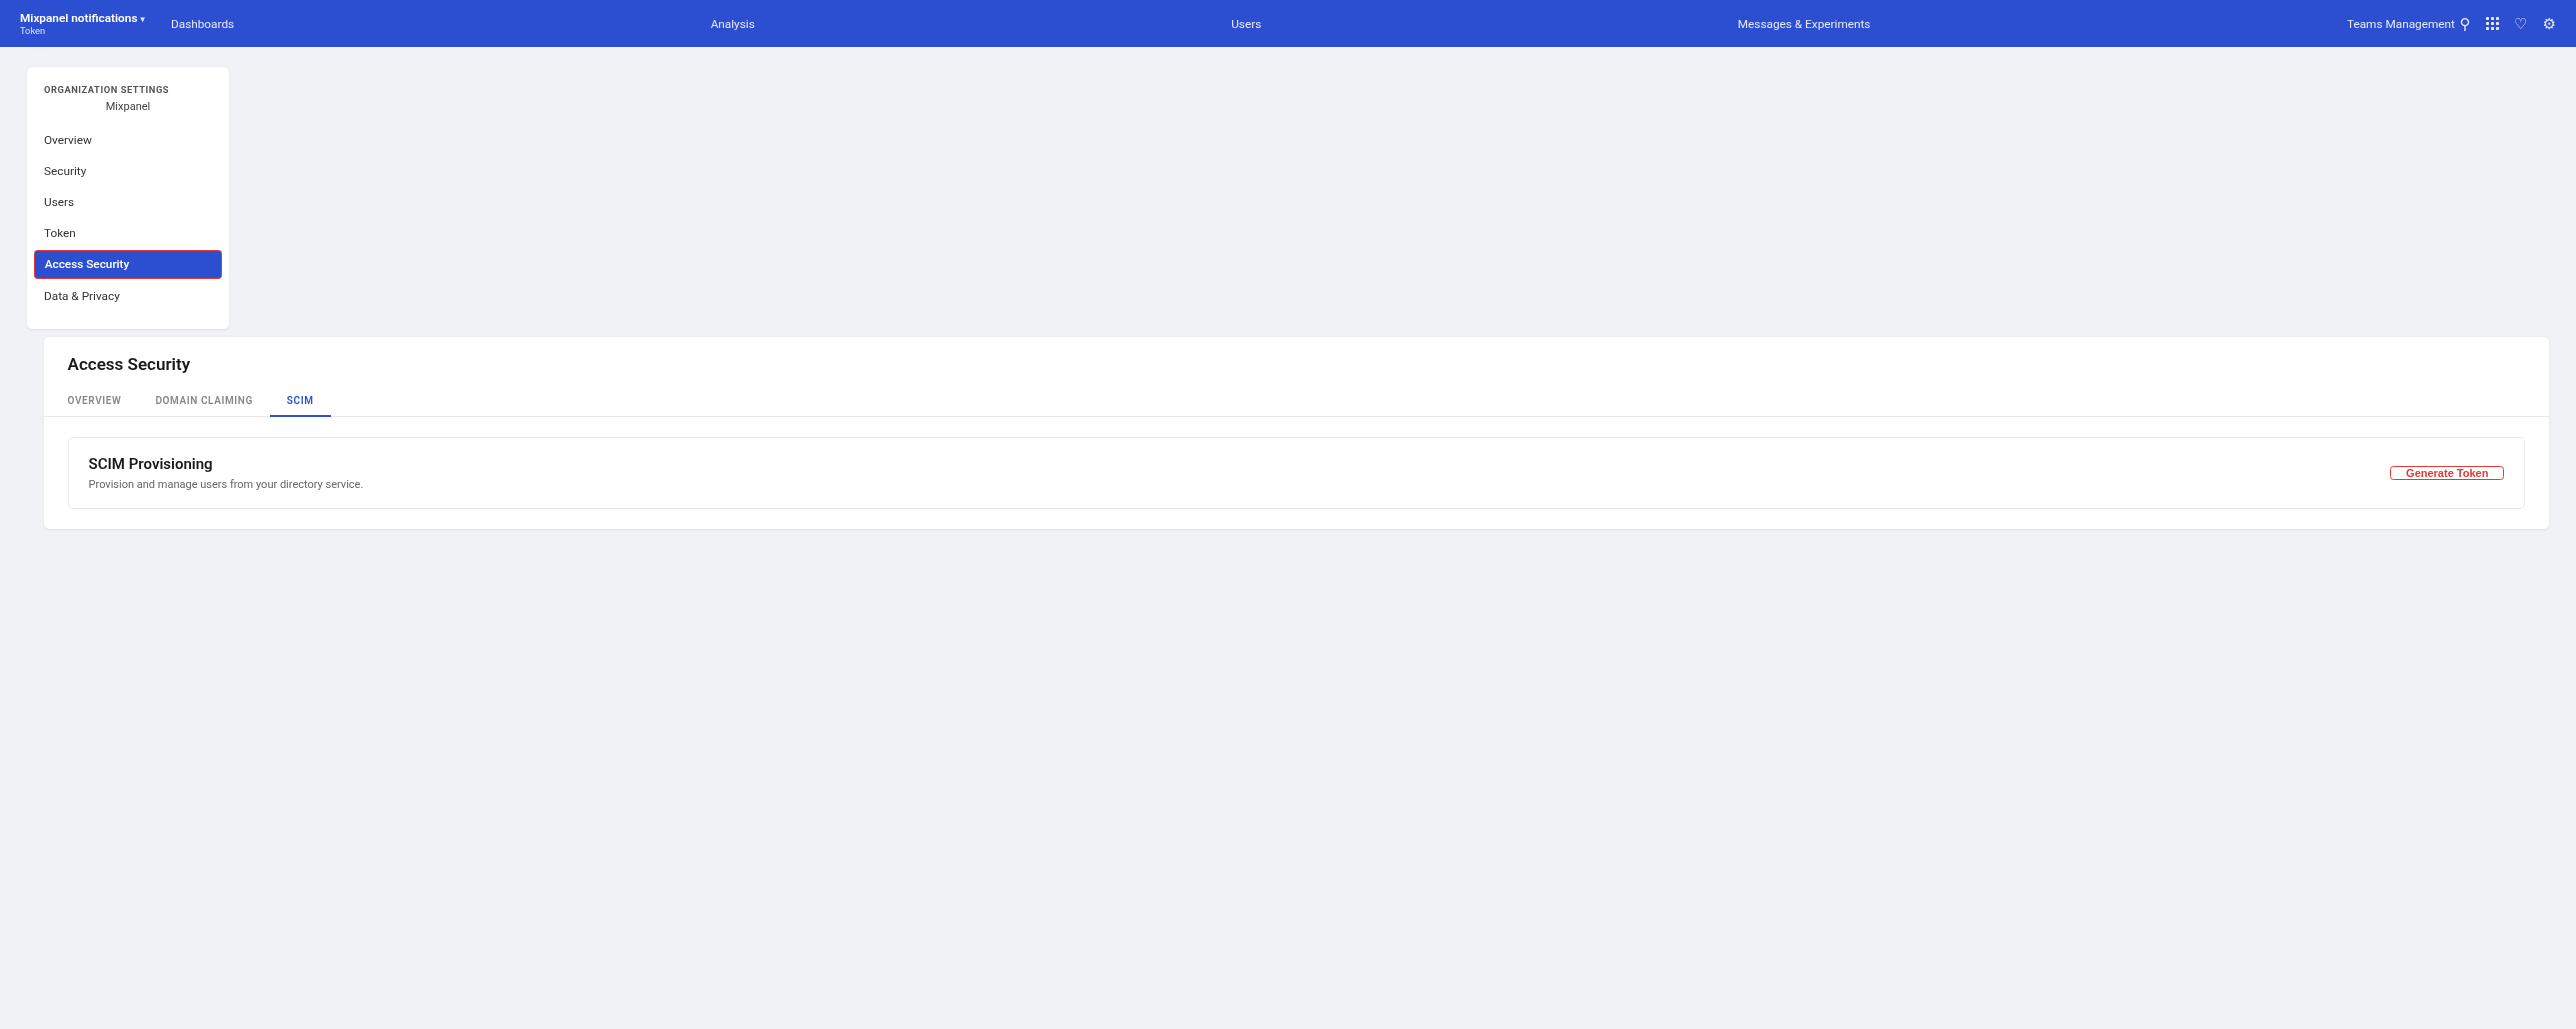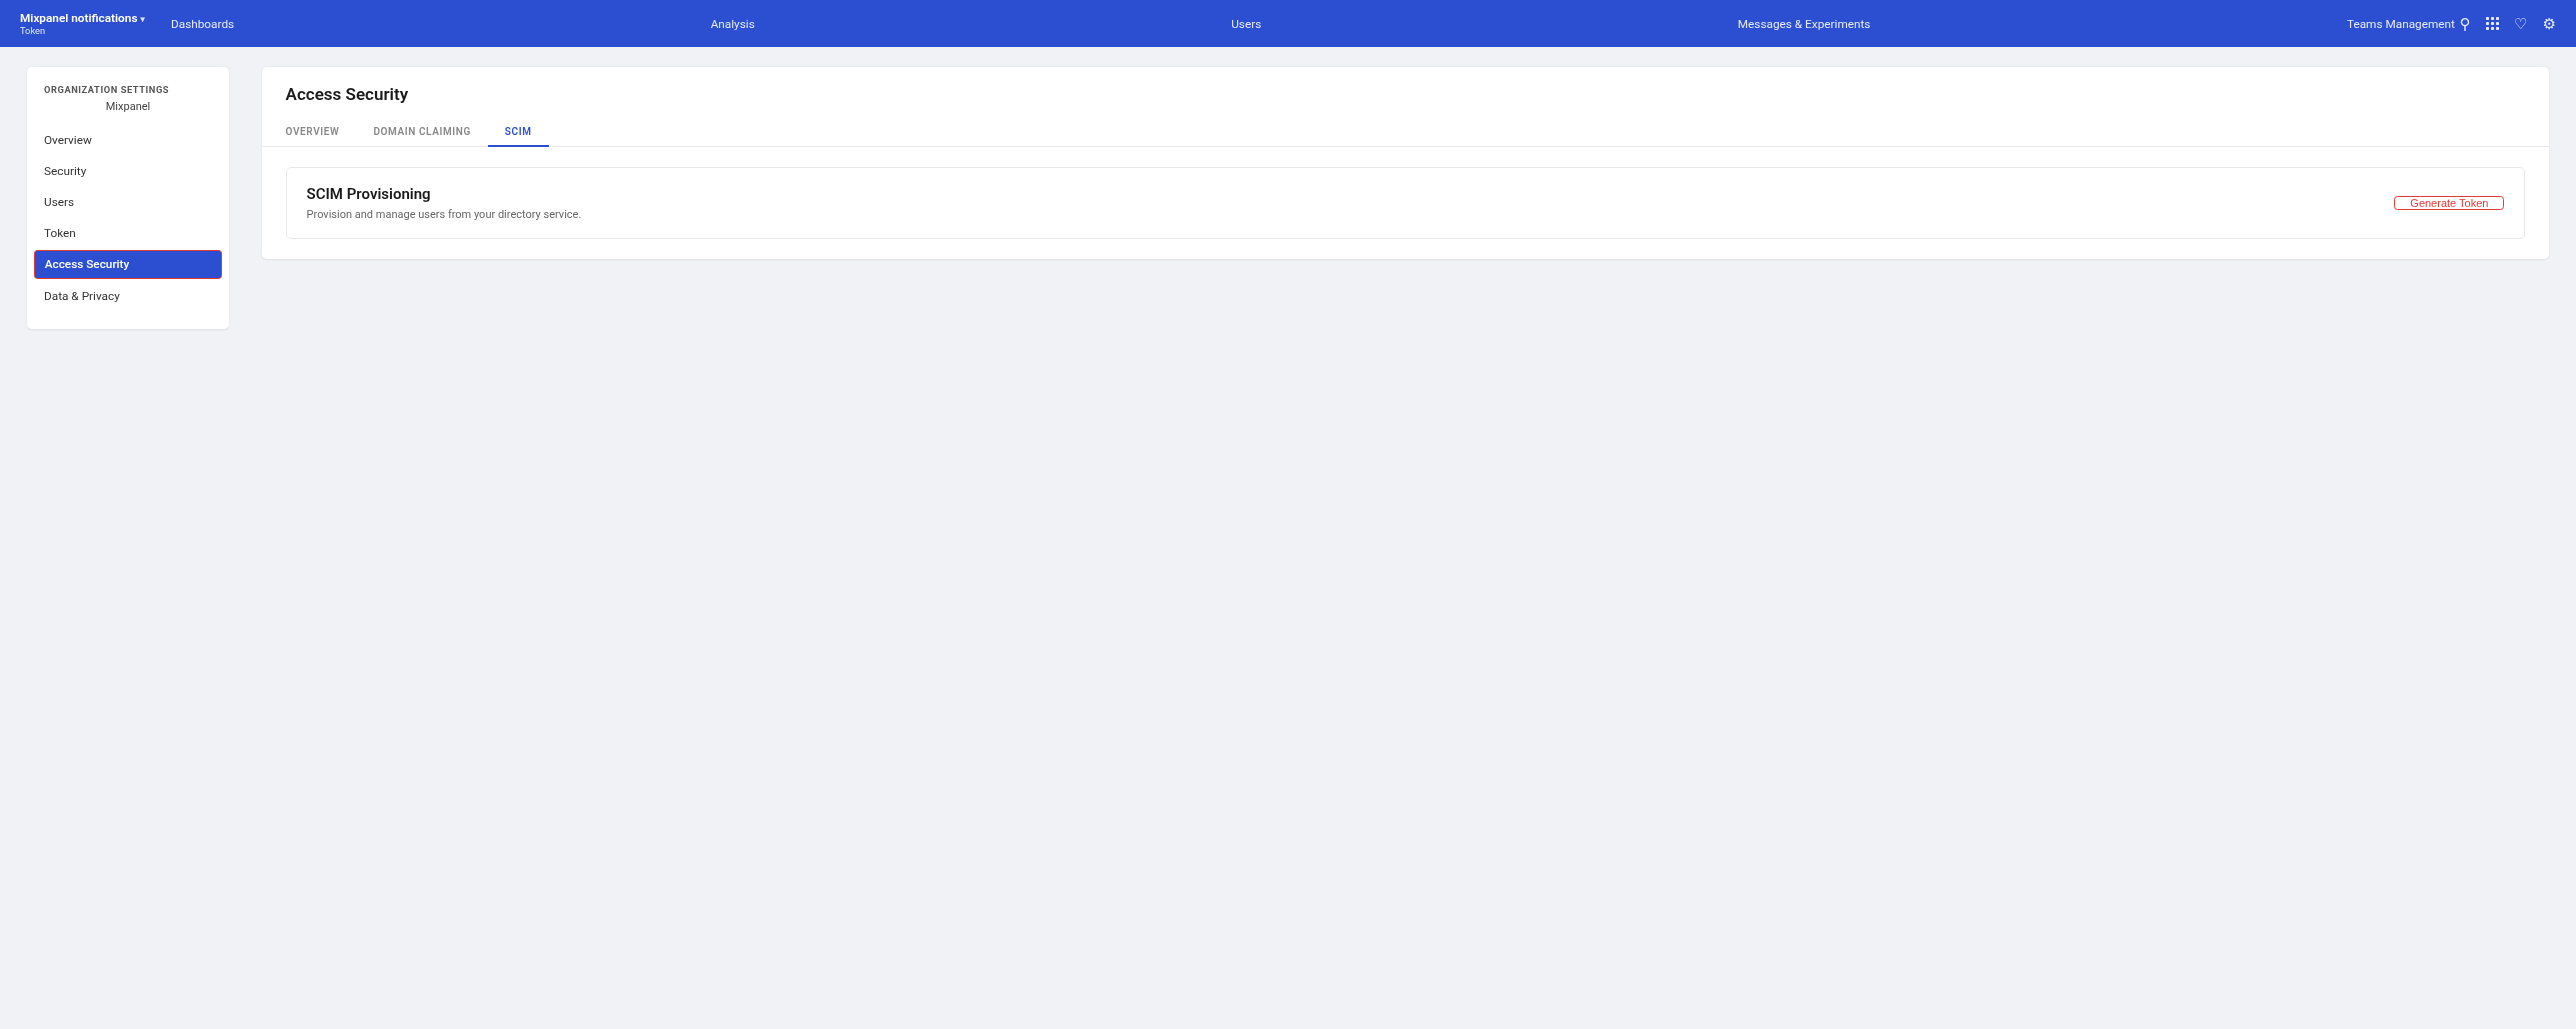--- a/index.html
+++ b/index.html
@@ -62,22 +62,23 @@
     .topnav-icon {
       color: rgba(255,255,255,0.88);
       font-size: 15px;
       cursor: pointer;
     }
 
     
     .page-container {
       display: flex;
       padding: 20px 27px;
-      gap: 16px;
+      gap: 8px;
       min-height: calc(100vh - 47px);
+      flex-direction: column;
     }
 
     
     .sidebar {
       background: #fff;
       border-radius: 5px;
       width: 202px;
       min-width: 202px;
       padding: 17px 0;
       height: fit-content;
@@ -181,21 +182,21 @@
     .scim-box-desc {
       font-size: 11px;
       color: #666;
     }
     .btn-generate {
       border: 1.3px solid #e53935;
       color: #e53935;
       background: #fff;
       padding: 0 15px;
       font-size: 11px;
-      font-weight: 400;
+      font-weight: 700;
       border-radius: 3.4px;
       cursor: pointer;
       white-space: nowrap;
     }
 
     
     .grid-icon {
       display: grid;
       grid-template-columns: repeat(3, 3.4px);
       gap: 1.7px;

